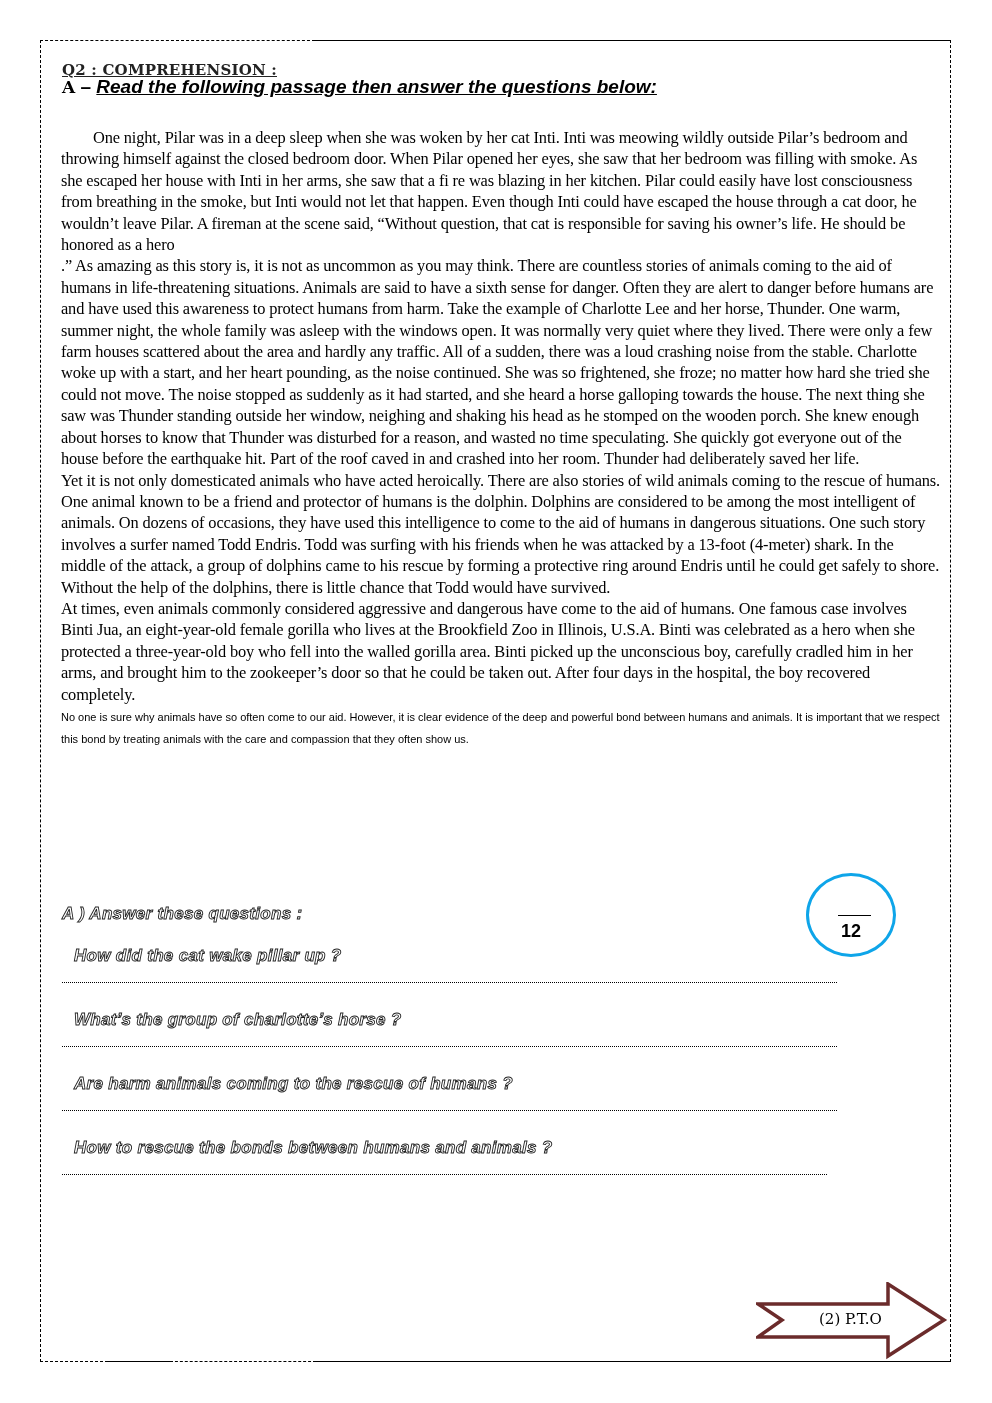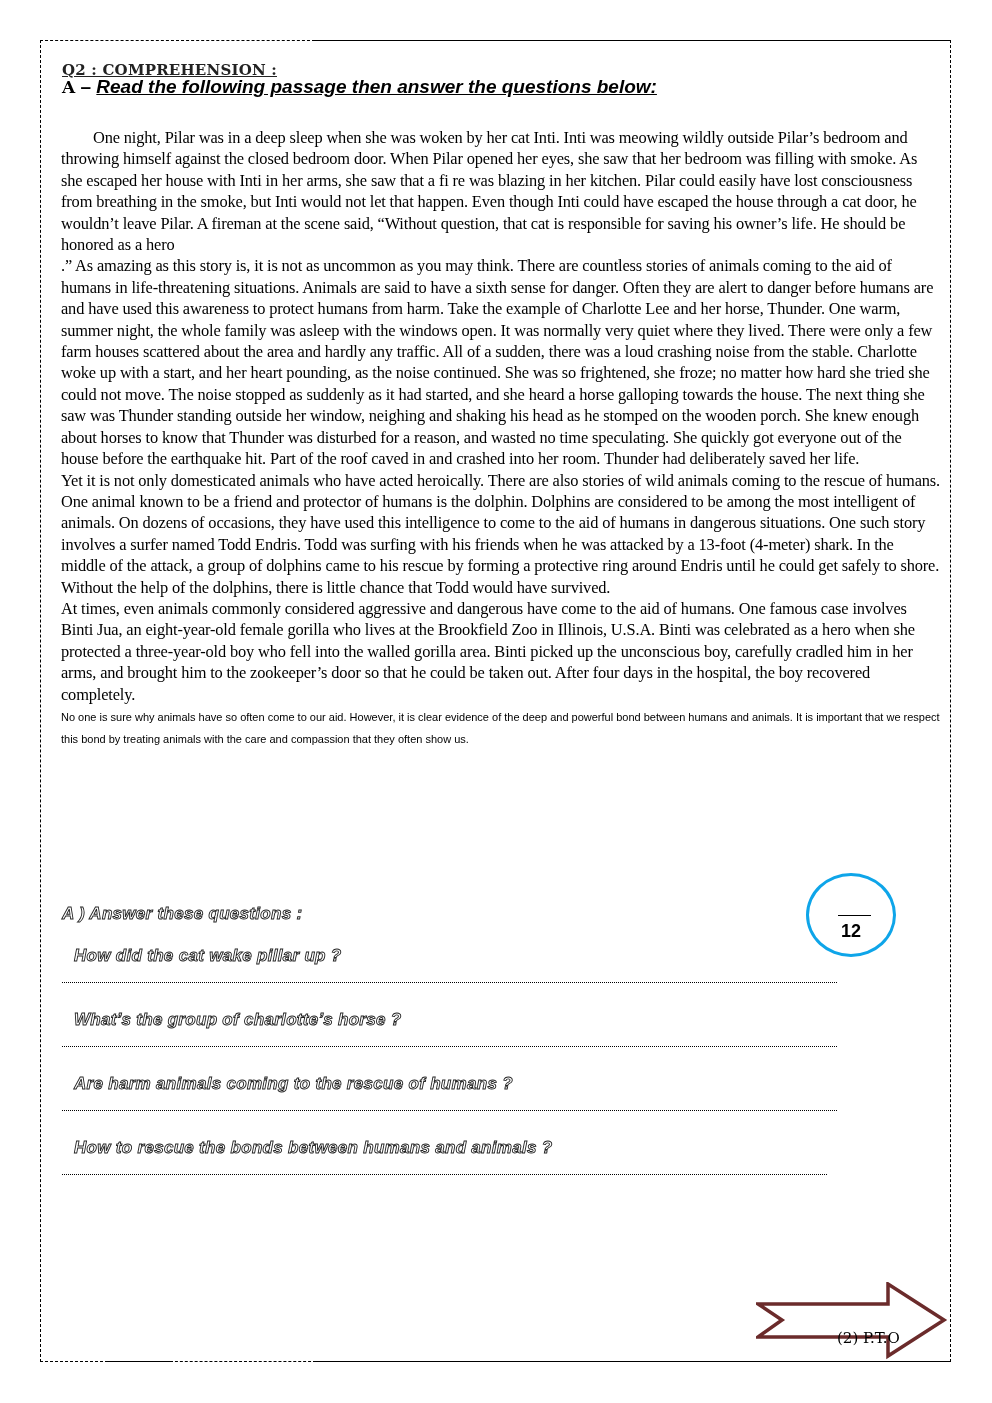--- a/index.html
+++ b/index.html
@@ -25,21 +25,21 @@
   .outline { font-family: "Liberation Sans", sans-serif; font-style: italic; font-weight: bold; font-size: 17px; color: #fff; -webkit-text-stroke: 0.9px #222; letter-spacing: 0.3px; }
   .q-intro { position: absolute; left: 62px; top: 904px; }
   .q-item { position: absolute; left: 74px; }
   .dots { position: absolute; left: 62px; width: 775px; height: 0; border-top: 1.6px dotted #000; }
 
   .score { position: absolute; left: 806px; top: 873px; width: 90px; height: 84px; border: 3px solid #0ea5e9; border-radius: 50%; box-sizing: border-box; }
   .score .line { position: absolute; left: 29px; top: 39px; width: 33px; border-top: 1px solid #000; }
   .score .num { position: absolute; left: 0; width: 100%; top: 45px; text-align: center; font-family: "Liberation Sans", sans-serif; font-weight: bold; font-size: 18px; }
 
   .pto { position: absolute; left: 756px; top: 1282px; width: 192px; height: 78px; }
-  .pto-label { position: absolute; left: 837px; top: 1310px; font-family: "DejaVu Serif", serif; font-size: 15px; margin-top: 19px; }
+  .pto-label { position: absolute; left: 819px; top: 1310px; font-family: "DejaVu Serif", serif; font-size: 15px; }
 </style>
 </head>
 <body>
 
 <div class="b-top-dash"></div>
 <div class="b-top-solid"></div>
 <div class="b-left"></div>
 <div class="b-right"></div>
 <div class="b-bot1"></div>
 <div class="b-bot2"></div>

